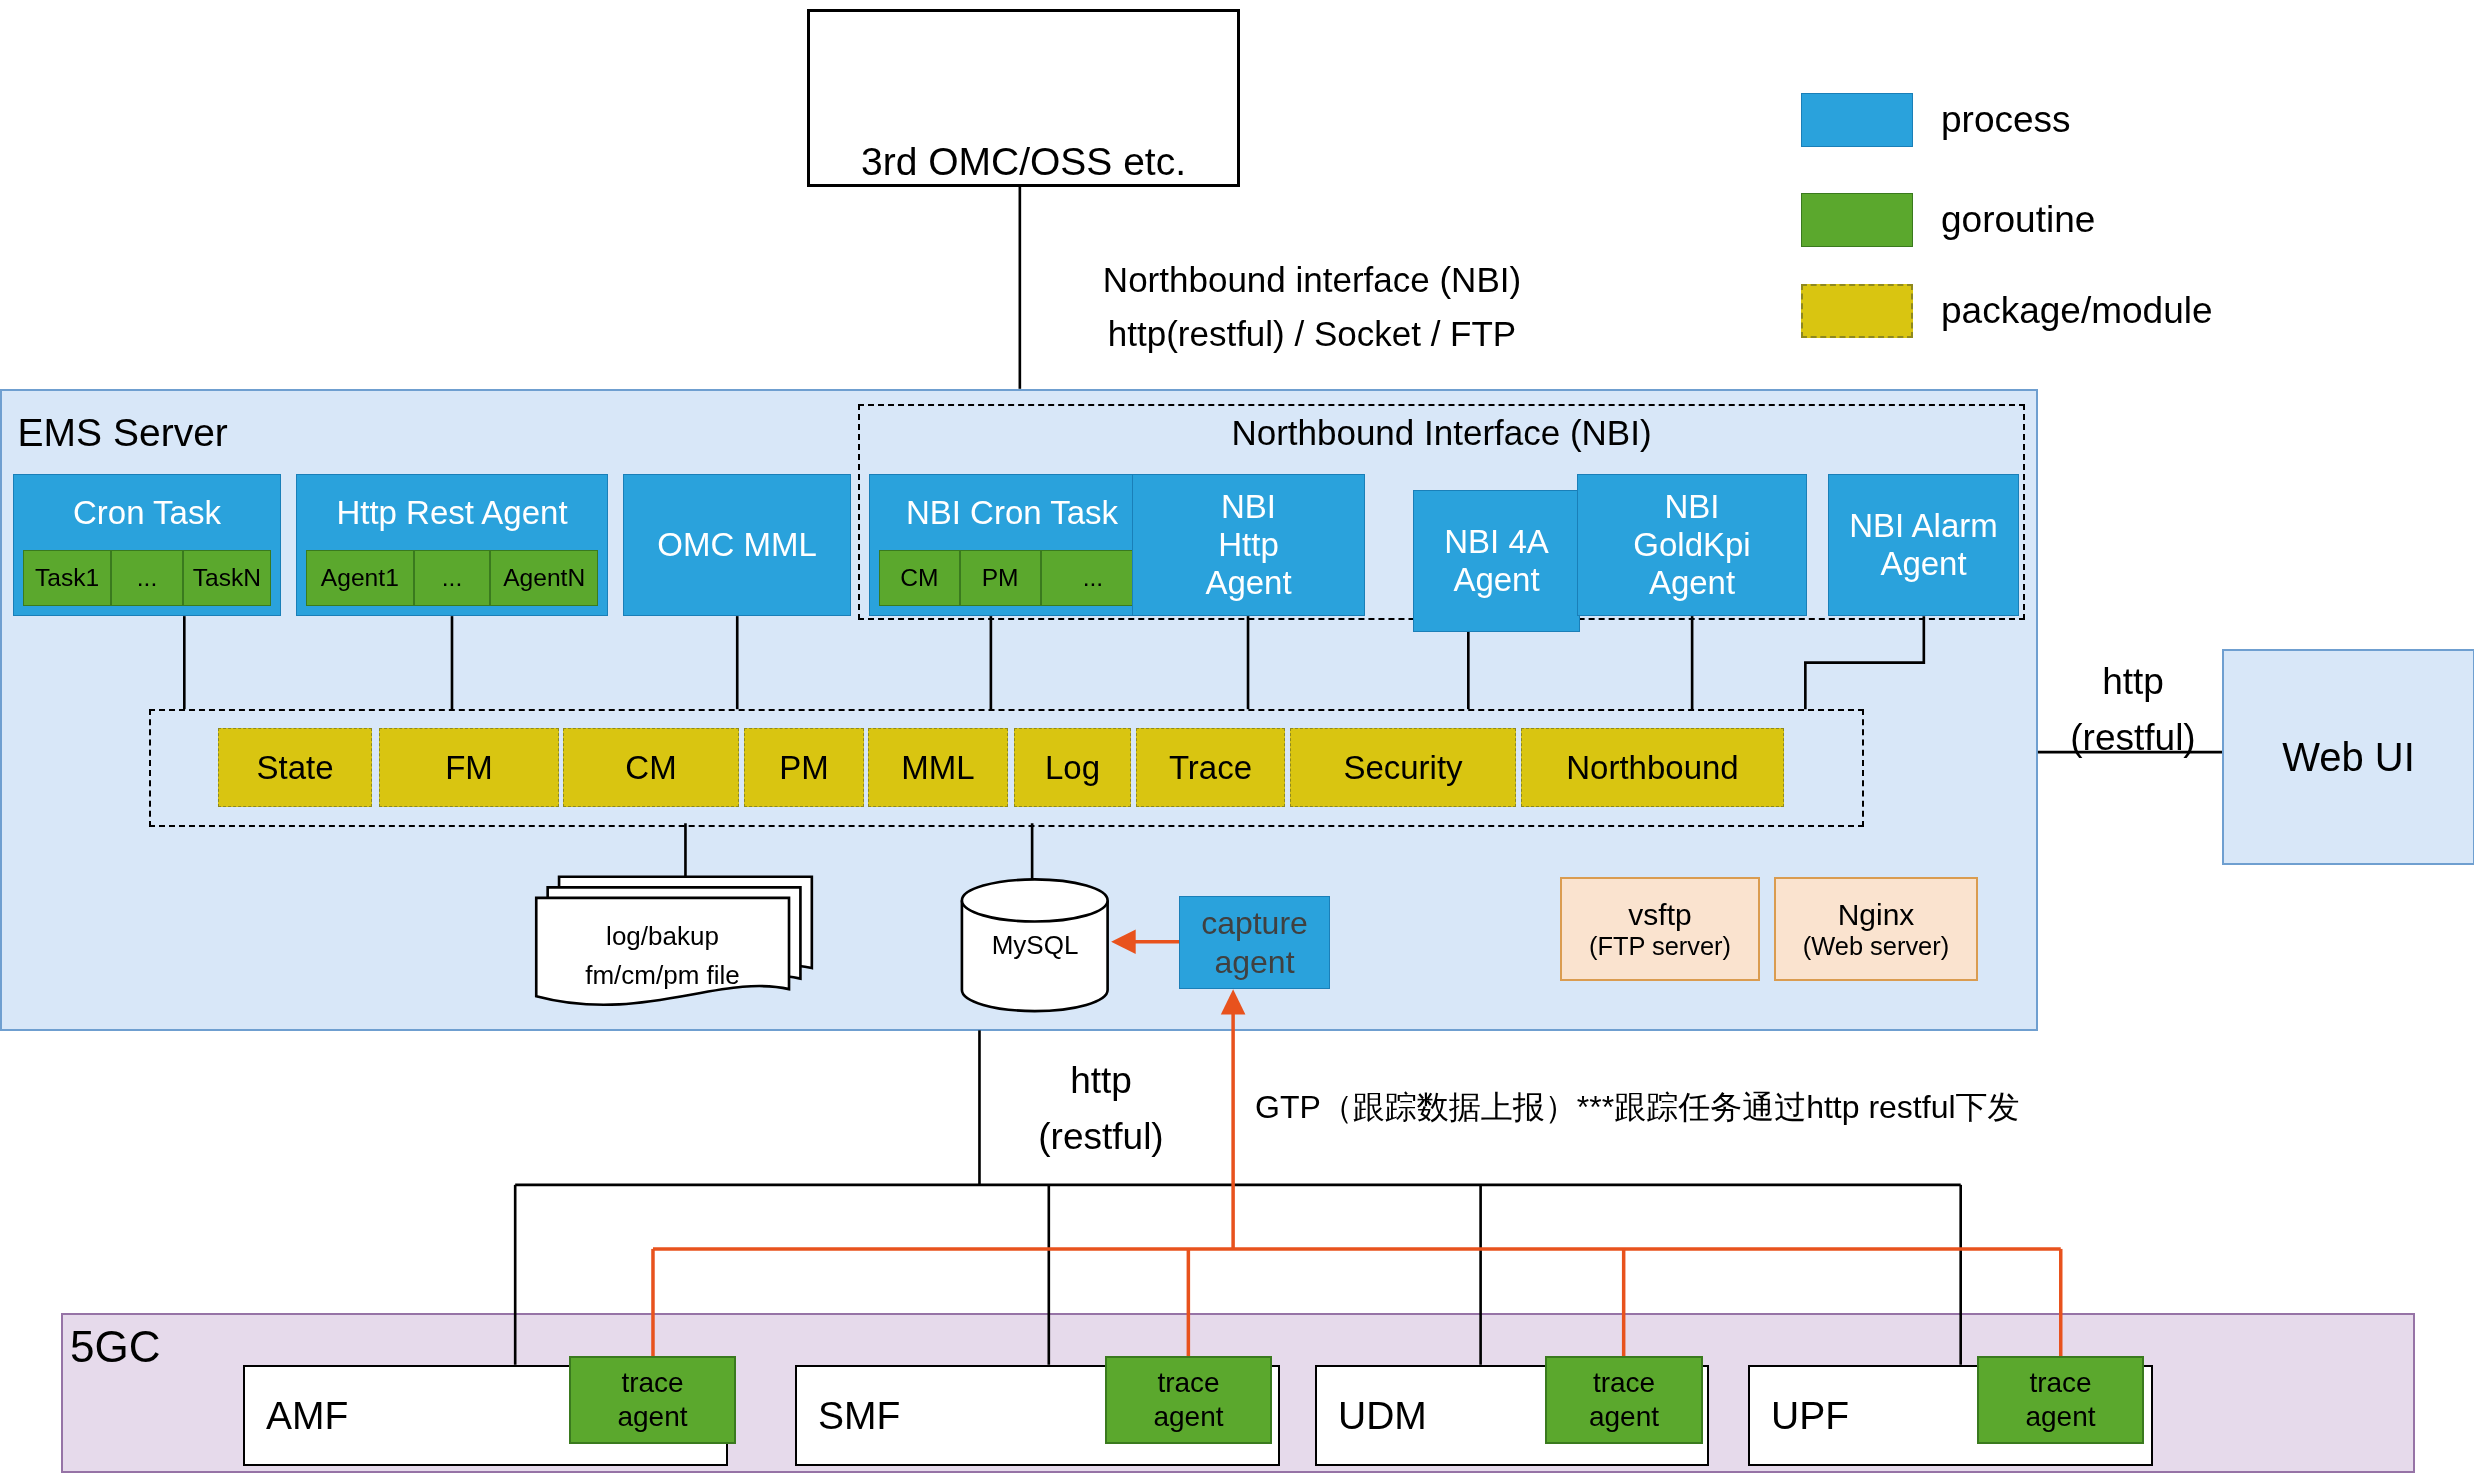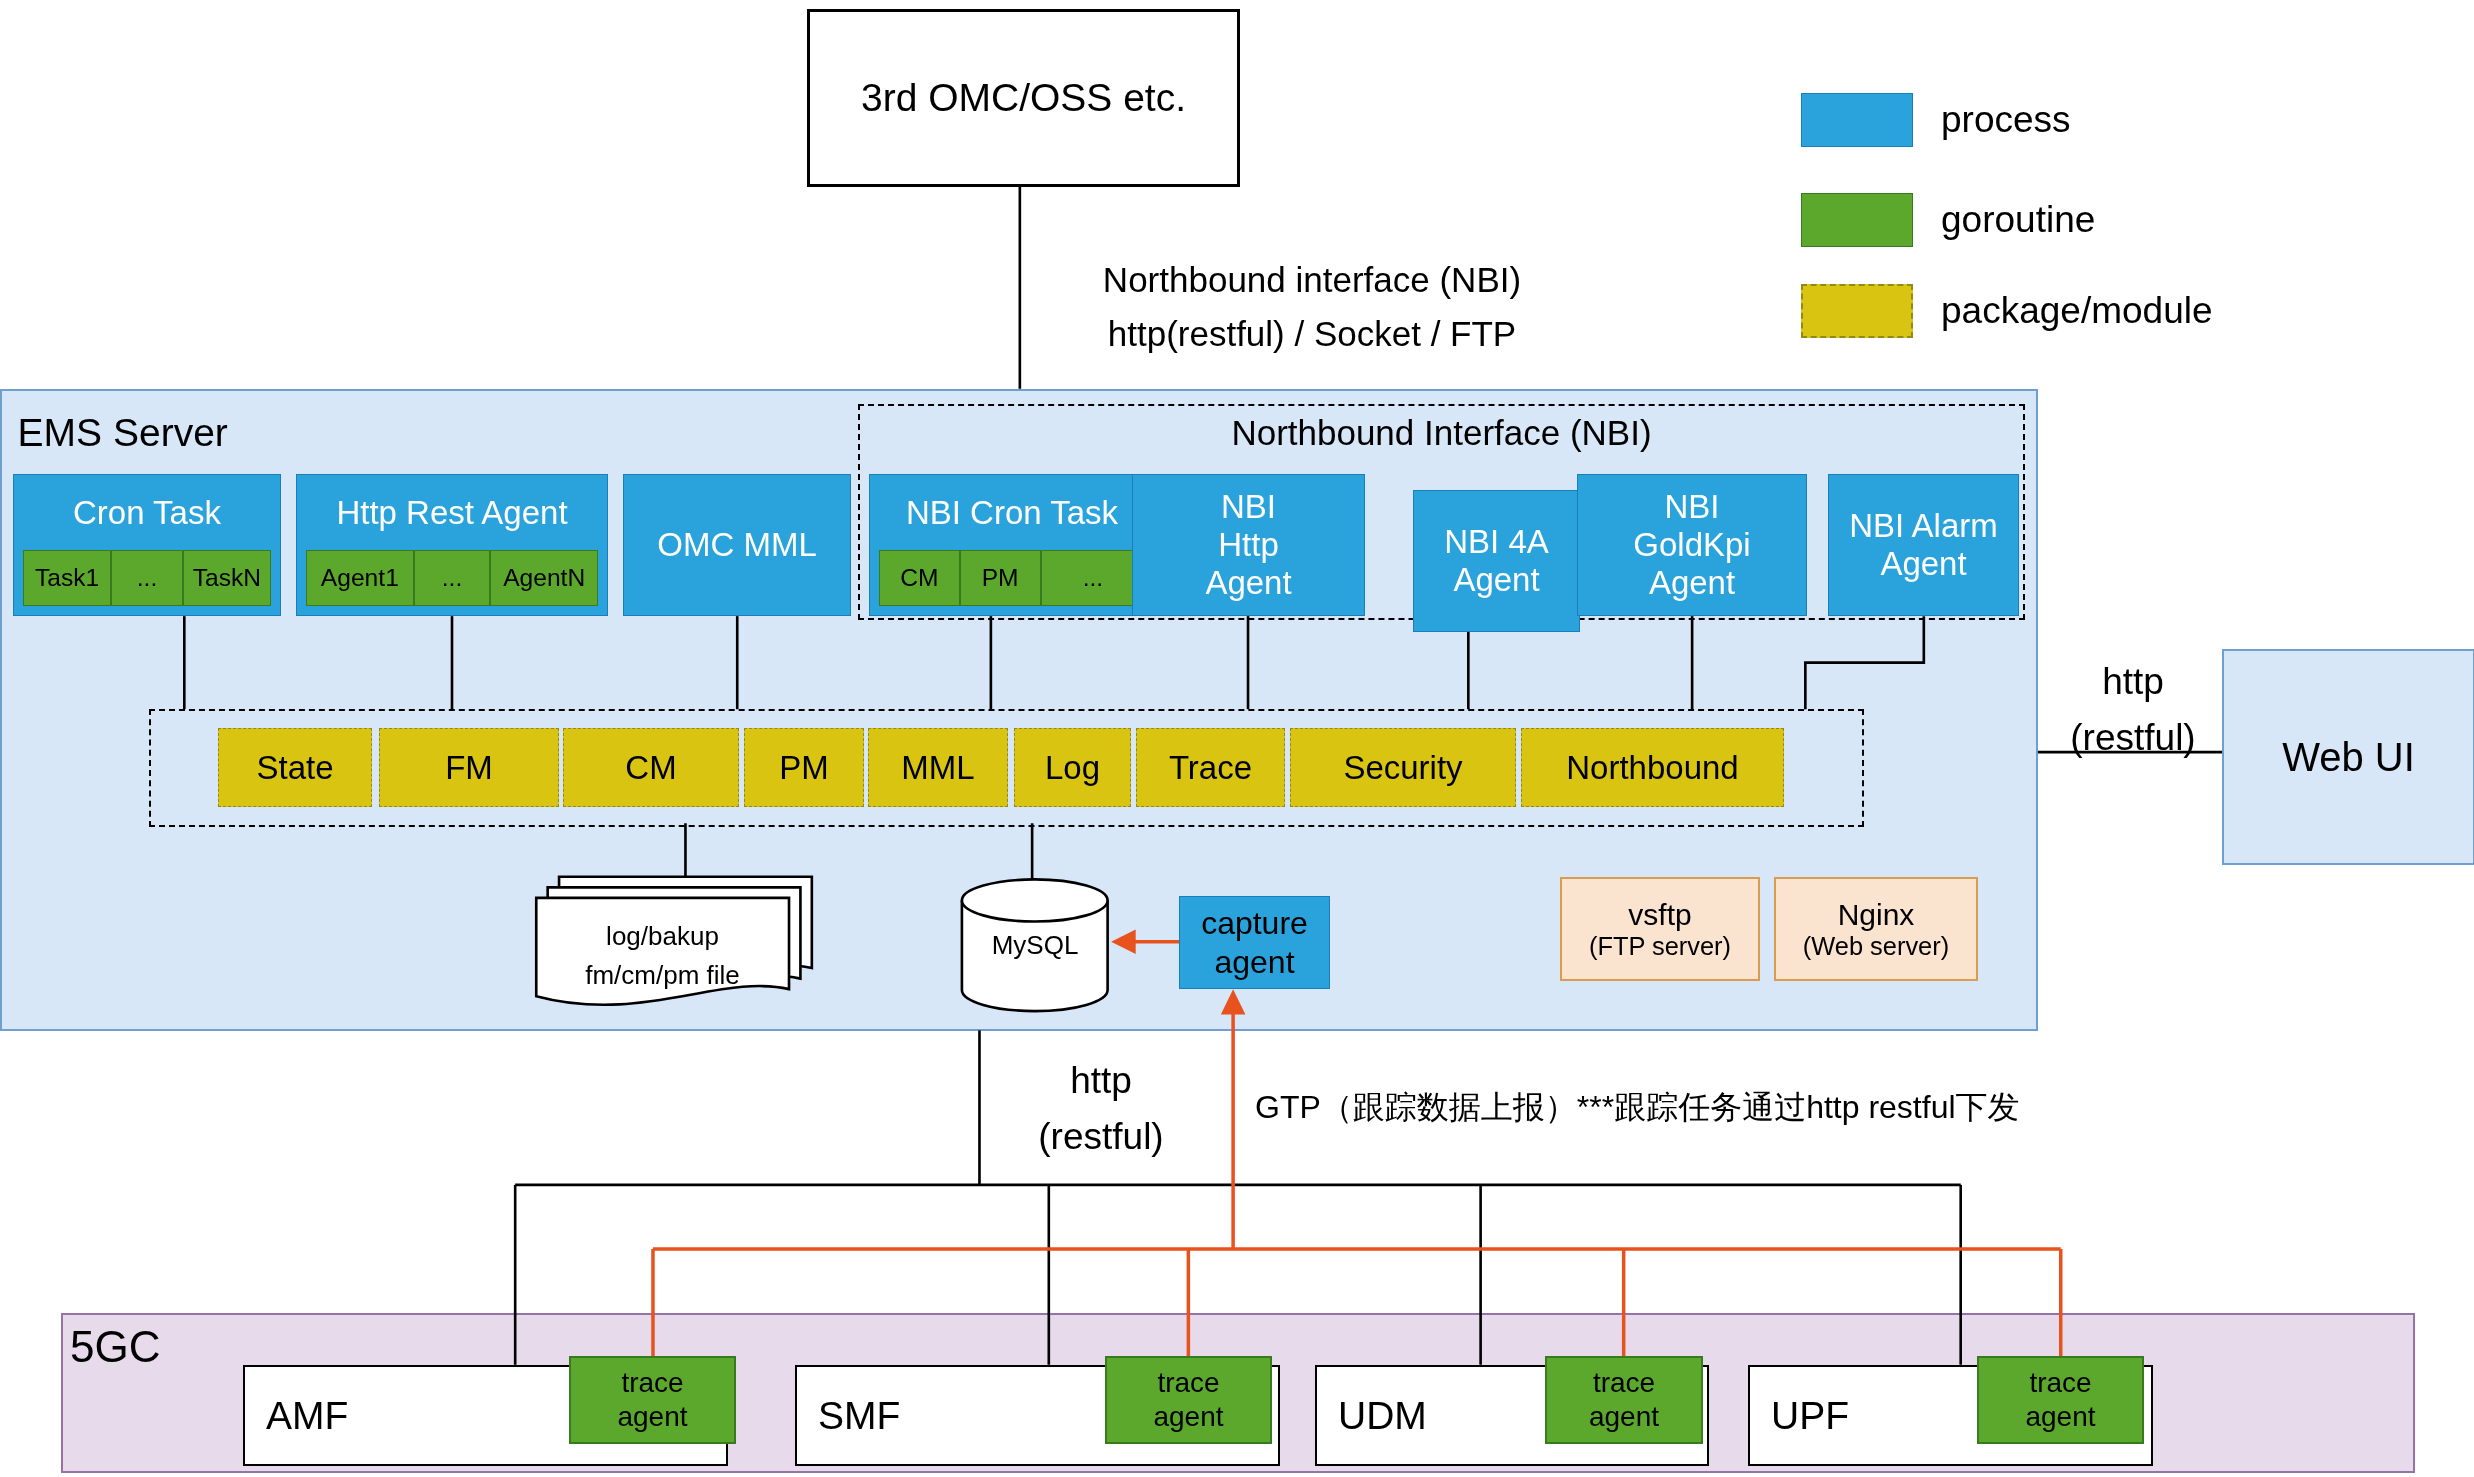--- a/index.html
+++ b/index.html
@@ -10,21 +10,21 @@
     --core-fill:#e6daeb; --core-bd:#9673a6;
     --peach:#fae3cf; --peach-bd:#da9c50;
     --orange:#e8521d;
   }
   html,body{margin:0;padding:0;background:#fff;}
   #page{position:relative;width:2475px;height:1478px;background:#fff;overflow:hidden;
         font-family:"Liberation Sans","DejaVu Sans",sans-serif;color:#000;}
   .region{position:absolute;z-index:1;}
   .dashed{position:absolute;border:2.6px dashed #000;z-index:1;background:transparent;}
   svg.overlay{position:absolute;left:0;top:0;z-index:2;pointer-events:none;}
-  .plainbox{position:absolute;background:#fff;border:3.5px solid #000;display:flex;align-items:center;
+  .plainbox{position:absolute;background:#fff;border:3.5px solid #000;display:flex;align-items:flex-end;
             justify-content:center;text-align:center;font-size:39px;z-index:3;}
   .proc{position:absolute;background:var(--blue);border:1.8px solid var(--blue-bd);color:#fff;
         display:flex;flex-direction:column;z-index:3;box-sizing:border-box;}
   .proc-title{flex:1;display:flex;align-items:center;justify-content:center;text-align:center;
               font-size:33px;line-height:1.15;padding:0 16px;}
   .sub-row{display:flex;height:56px;margin:0 8.8px 8.8px;flex:none;}
   .gcell{flex:1;background:var(--green);border:1.8px solid var(--green-bd);display:flex;align-items:center;
          justify-content:center;font-size:24.6px;color:#000;box-sizing:border-box;}
   .pkg{position:absolute;top:728px;height:79px;background:var(--yellow);border:1.8px dashed var(--yellow-bd);
        display:flex;align-items:center;justify-content:center;font-size:33px;z-index:3;box-sizing:border-box;}
@@ -38,21 +38,21 @@
   .agent span{display:block;width:97px;}
   .peachbox{position:absolute;top:877px;height:104px;background:var(--peach);border:2.6px solid var(--peach-bd);
             z-index:3;display:flex;flex-direction:column;align-items:center;justify-content:center;
             text-align:center;box-sizing:border-box;}
   .peach-name{font-size:30px;}
   .peach-desc{font-size:25.4px;}
   .sw{position:absolute;width:112px;height:54px;z-index:3;box-sizing:border-box;}
   .legend-label{position:absolute;left:1941px;height:54px;display:flex;align-items:center;
                 font-size:37px;z-index:3;}
   .capture{position:absolute;left:1179px;top:896px;width:151px;height:93px;background:var(--blue);
-           border:1.8px solid var(--blue-bd);color:#000000;display:flex;align-items:center;justify-content:center;
+           border:1.8px solid var(--blue-bd);color:#404040;display:flex;align-items:center;justify-content:center;
            text-align:center;font-size:32px;line-height:1.2;z-index:3;box-sizing:border-box;}
   .capture span{display:block;width:123px;}
   .webui{position:absolute;left:2222px;top:649px;width:253px;height:216px;background:var(--ems-fill);
          border:2.6px solid var(--ems-bd);display:flex;align-items:center;justify-content:center;
          font-size:40px;z-index:3;box-sizing:border-box;}
   .two-line{text-align:center;font-size:37px;line-height:56px;}
   .region-title{text-align:center;font-size:35px;margin-top:7px;}
 </style>
 </head>
 <body>

